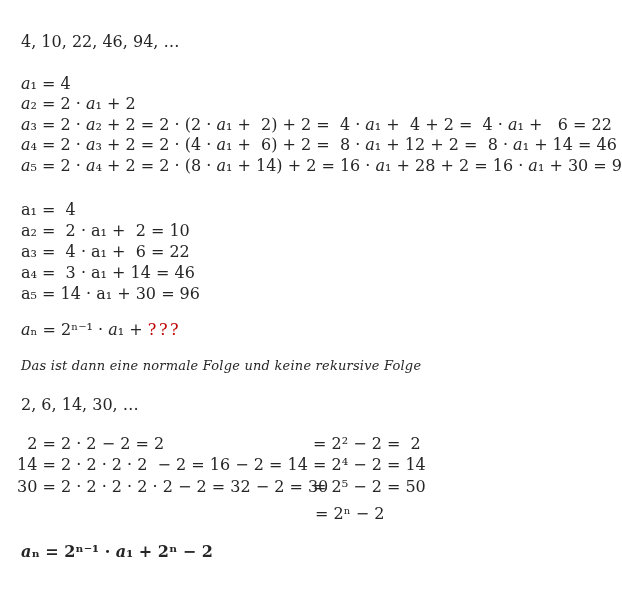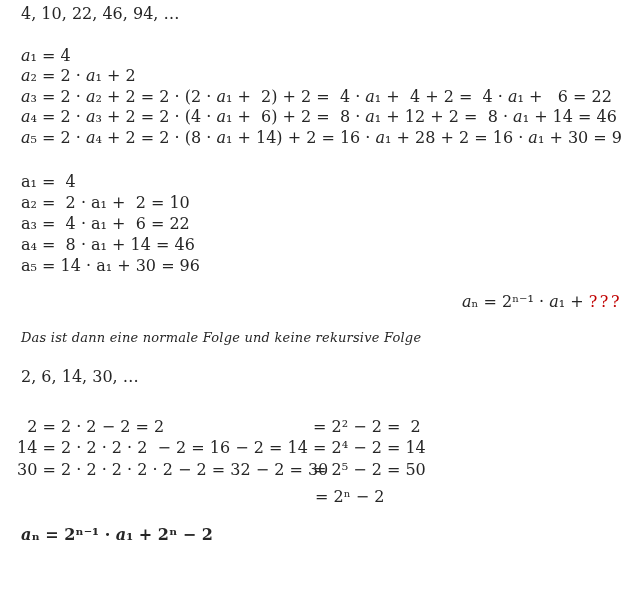--- a/index.html
+++ b/index.html
@@ -14,40 +14,40 @@
   }
   body {
     width: 622px;
     height: 611px;
     overflow: hidden;
   }
   .doc {
     box-sizing: border-box;
     width: 622px;
     height: 611px;
-    padding: 4px 0 0 21px;
+    padding: 32px 0 0 21px;
     font-family: "DejaVu Serif", "DejaVu Sans", serif;
     font-size: 16px;
     line-height: 20.5px;
     color: var(--ink);
     background: var(--paper);
   }
   .line { white-space: pre; }
   .block-derivation { margin-top: 21px; }
   .block-summary { margin-top: 23px; line-height: 21px; }
-  .formula-line { margin-top: 15px; line-height: 21px; text-align: right; }
+  .formula-line { margin-top: 15px; line-height: 21px; }
   .note-line {
     margin-top: 15px;
     line-height: 22px;
     font-style: italic;
     font-size: 13px;
     letter-spacing: 0.2px;
   }
   .seq2-line { margin-top: 18px; }
-  .block-pattern { margin-top: 28px; margin-left: -4px; line-height: 21.5px; }
+  .block-pattern { margin-top: 17px; margin-left: -4px; line-height: 21.5px; }
   .pattern-row { display: grid; grid-template-columns: 296px auto; }
   .pattern-row span { white-space: pre; }
   .gen-line { margin-top: 6px; margin-left: 294px; line-height: 21px; }
   .final-line { margin-top: 17px; font-weight: bold; line-height: 21px; }
   .var { font-style: italic; }
   .red-q {
     color: var(--accent-red);
     letter-spacing: 2.5px;
   }
 </style>
@@ -63,21 +63,21 @@
     <div class="line"><span class="var">a</span>₂ = 2 · <span class="var">a</span>₁ + 2</div>
     <div class="line"><span class="var">a</span>₃ = 2 · <span class="var">a</span>₂ + 2 = 2 · (2 · <span class="var">a</span>₁ +  2) + 2 =  4 · <span class="var">a</span>₁ +  4 + 2 =  4 · <span class="var">a</span>₁ +   6 = 22</div>
     <div class="line"><span class="var">a</span>₄ = 2 · <span class="var">a</span>₃ + 2 = 2 · (4 · <span class="var">a</span>₁ +  6) + 2 =  8 · <span class="var">a</span>₁ + 12 + 2 =  8 · <span class="var">a</span>₁ + 14 = 46</div>
     <div class="line"><span class="var">a</span>₅ = 2 · <span class="var">a</span>₄ + 2 = 2 · (8 · <span class="var">a</span>₁ + 14) + 2 = 16 · <span class="var">a</span>₁ + 28 + 2 = 16 · <span class="var">a</span>₁ + 30 = 96</div>
   </div>
 
   <div class="block-summary">
     <div class="line">a₁ =  4</div>
     <div class="line">a₂ =  2 · a₁ +  2 = 10</div>
     <div class="line">a₃ =  4 · a₁ +  6 = 22</div>
-    <div class="line">a₄ =  8 · a₁ + 14 = 46</div>
+    <div class="line">a₄ =  3 · a₁ + 14 = 46</div>
     <div class="line">a₅ = 14 · a₁ + 30 = 96</div>
   </div>
 
   <div class="line formula-line"><span><span class="var">a</span>ₙ = 2ⁿ⁻¹ · <span class="var">a</span>₁ + </span><span class="red-q">???</span></div>
 
   <div class="line note-line">Das ist dann eine normale Folge und keine rekursive Folge</div>
 
   <div class="line seq2-line">2, 6, 14, 30, …</div>
 
   <div class="block-pattern">

